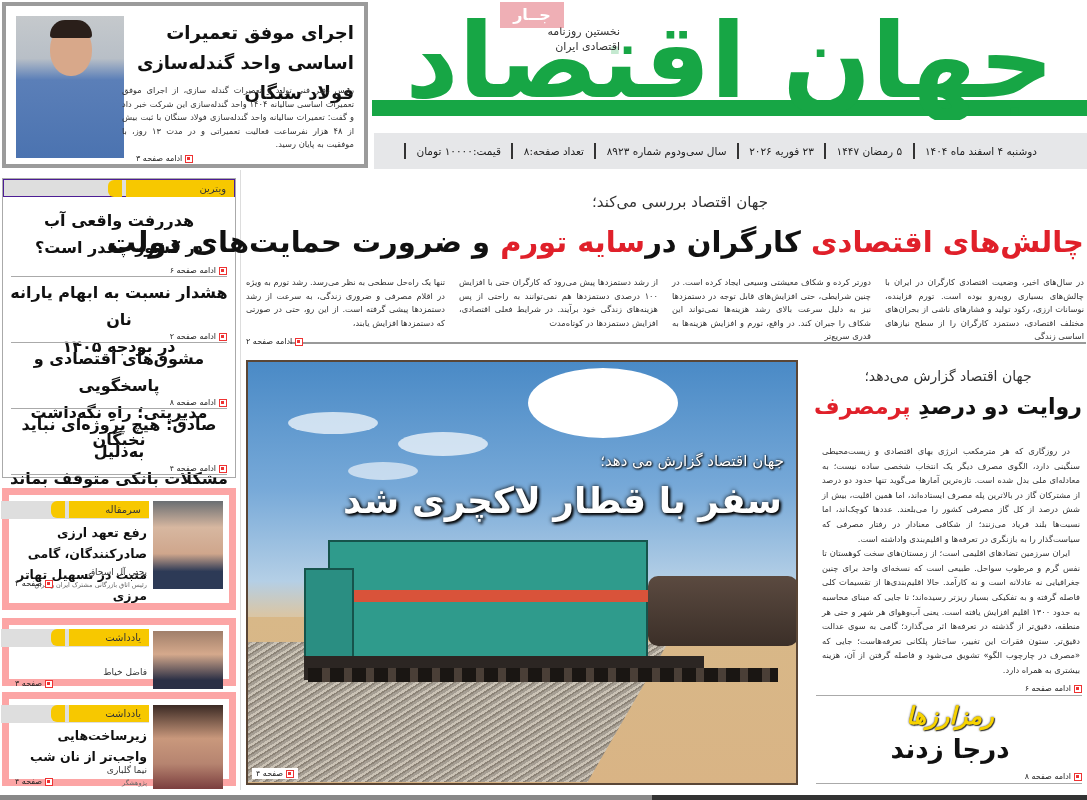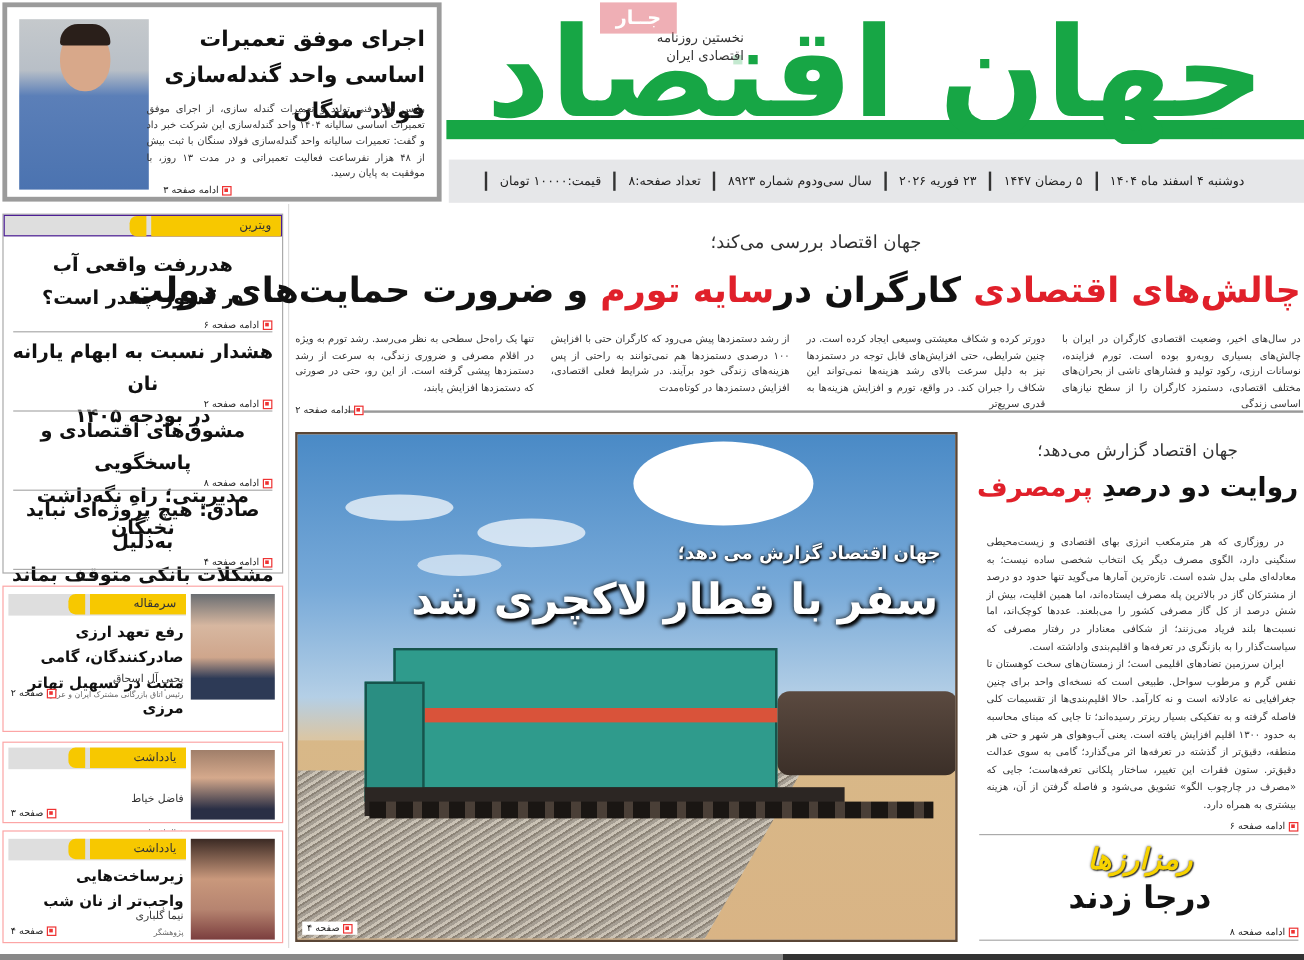--- a/index.html
+++ b/index.html
@@ -66,21 +66,21 @@
   }
   .section-tab .y1 { position: absolute; right: 0; top: 0; width: 108px; height: 17px; background: #f7c800; }
   .section-tab .y2 { position: absolute; right: 112px; top: 0; width: 14px; height: 17px; background: #f7c800; border-radius: 6px 0 0 6px; }
   .section-tab .lbl { position: absolute; right: 8px; top: 1px; font-size: 10px; color: #333; line-height: 15px; }
 
   .vitrin-box { position: absolute; left: 2px; top: 178px; width: 234px; height: 300px; border: 1px solid #aaa; }
   .vitrin-item { position: absolute; right: 0; width: 232px; text-align: center; }
   .vitrin-item .t { font-weight: bold; font-size: 16px; line-height: 27px; color: #111; }
   .vitrin-item .foot { position: absolute; left: 8px; right: 8px; border-bottom: 1px solid #aaa; height: 12px; display: flex; justify-content: flex-start; }
 
-  .opinion-box { position: absolute; left: 2px; width: 234px; height: 122px; border: 1px solid #fca5a5; background: #fff; }
+  .opinion-box { position: absolute; left: 2px; width: 234px; height: 122px; border: 7px solid #fca5a5; background: #fff; }
   .opinion-box .section-tab { position: absolute; right: 80px; top: 6px; width: 148px; border: none; background: #dedede; }
   .opinion-box .section-tab .y1 { width: 80px; }
   .opinion-box .section-tab .y2 { right: 84px; }
   .op-photo { position: absolute; right: 6px; top: 6px; width: 70px; height: 88px; }
   .op-title { position: absolute; right: 82px; top: 27px; width: 146px; font-weight: bold; font-size: 12.5px; line-height: 21px; text-align: right; color: #111; }
   .op-author { position: absolute; right: 82px; font-size: 9px; color: #333; text-align: right; }
   .op-role { position: absolute; right: 82px; font-size: 6.5px; color: #666; text-align: right; }
   .op-cont { position: absolute; left: 6px; }
 
   
@@ -103,21 +103,21 @@
   }
   .cloud { position: absolute; background: #fff; border-radius: 50%; }
   .ground { position: absolute; left: 0; right: 0; top: 255px; bottom: 0; background: linear-gradient(180deg, #d8b888 0%, #d9b485 100%); }
   .gravel { position: absolute; left: -40px; top: 280px; width: 420px; height: 140px; background: repeating-linear-gradient(135deg, #9c9a96 0 3px, #c8c5be 3px 6px, #7e7a74 6px 8px); transform: skewX(-30deg); opacity: 0.85; }
   .train-body { position: absolute; left: 80px; top: 178px; width: 320px; height: 118px; background: #2f9b8c; border: 2px solid #16544c; }
   .train-stripe { position: absolute; left: 80px; top: 228px; width: 320px; height: 12px; background: #d9533a; }
   .train-cab { position: absolute; left: 56px; top: 206px; width: 50px; height: 100px; background: #2a8e82; border: 2px solid #16544c; }
   .train-cars { position: absolute; left: 400px; top: 214px; width: 150px; height: 70px; background: linear-gradient(180deg, #5b4a40, #3b2f28); border-radius: 10px; }
   .train-base { position: absolute; left: 56px; top: 294px; width: 400px; height: 24px; background: #2c2623; }
   .wheels { position: absolute; left: 60px; top: 306px; width: 470px; height: 14px; background: repeating-linear-gradient(90deg, #1a1613 0 14px, #4a3f37 14px 22px); }
-  .photo-kicker { position: absolute; right: 12px; top: 90px; font-weight: bold; font-size: 15px; color: #fff; text-shadow: 0 0 3px #000, 1px 1px 2px #000; }
+  .photo-kicker { position: absolute; right: 12px; top: 90px; font-weight: normal; font-size: 15px; color: #fff; text-shadow: 0 0 3px #000, 1px 1px 2px #000; }
   .photo-headline { position: absolute; right: 14px; top: 116px; font-weight: bold; font-size: 36px; line-height: 46px; color: #fff; text-shadow: 0 0 4px #000, 2px 2px 3px #000; white-space: nowrap; }
   .photo-cont { position: absolute; left: 4px; bottom: 4px; background: #fff; padding: 1px 4px; }
 
   
   .rs-kicker { position: absolute; left: 810px; top: 368px; width: 276px; text-align: center; font-size: 14px; color: #333; }
   .rs-headline { position: absolute; left: 810px; top: 394px; width: 276px; text-align: center; font-weight: bold; font-size: 22px; color: #111; }
   .rs-headline .red { color: #e0202a; }
   .rs-body { position: absolute; left: 822px; top: 444px; width: 258px; font-size: 8.3px; line-height: 14.6px; text-align: justify; color: #333; }
   .rs-body p { text-indent: 10px; }
   .rs-cont { position: absolute; left: 816px; top: 684px; width: 266px; border-bottom: 1px solid #aaa; height: 12px; }

